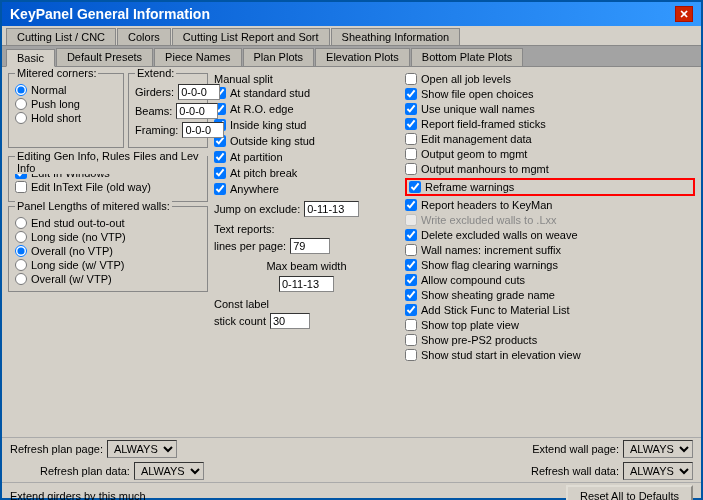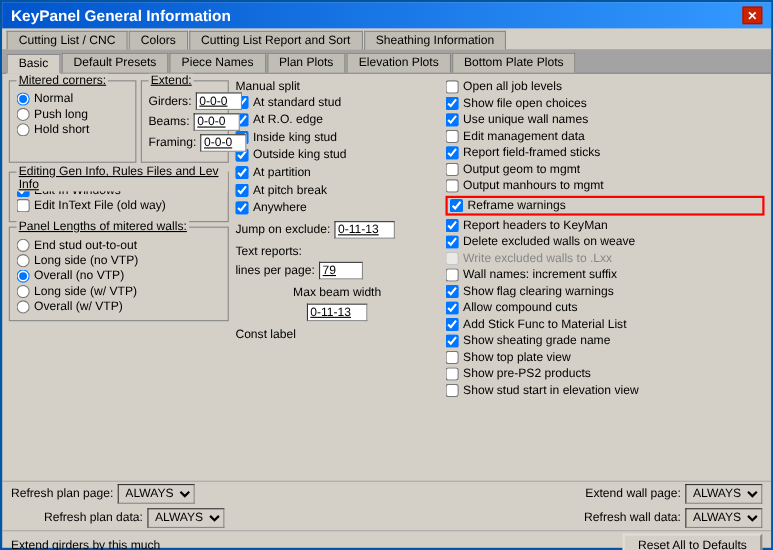--- a/index.html
+++ b/index.html
@@ -77,41 +77,39 @@
       padding: 10px 6px 6px 6px;
       margin-bottom: 4px;
     }
     .group-box-title {
       position: absolute;
       top: -7px;
       left: 6px;
       background: #d4d0c8;
       padding: 0 2px;
       font-size: 11px;
-      text-decoration: underline;
     }
     
     .left-col { width: 200px; flex-shrink: 0; }
     .mid-col { width: 185px; flex-shrink: 0; }
     .right-col { flex: 1; }
     
     .radio-group { display: flex; flex-direction: column; gap: 2px; }
     .radio-item { display: flex; align-items: center; gap: 4px; cursor: pointer; }
     .radio-input { width: 12px; height: 12px; }
     
     .checkbox-item { display: flex; align-items: center; gap: 4px; cursor: pointer; margin-bottom: 2px; }
     .checkbox-input { width: 12px; height: 12px; }
     
     .text-input {
       background: white;
       border: 1px inset #888;
       padding: 1px 2px;
       font-size: 11px;
       font-family: inherit;
-      text-decoration: underline;
     }
     
     .field-row { display: flex; align-items: center; gap: 4px; margin-bottom: 3px; }
     .field-label { font-size: 11px; white-space: nowrap; }
     
     .dropdown {
       background: white;
       border: 1px inset #888;
       padding: 1px 2px;
       font-size: 11px;
@@ -298,90 +296,94 @@
 
       <div class="field-row" style="margin-bottom:6px;flex-direction:column;">
         <span class="field-label">Max beam width</span>
         <input type="text" class="text-input" style="width: 55px;" value="0-11-13">
       </div>
 
       <div style="margin-bottom:6px;">
         <div class="field-row">
           <span class="field-label">Const label</span>
         </div>
+        <div class="field-row">
+          <span class="field-label">stick count</span>
+          <input type="text" class="text-input" style="width: 40px;" value="30">
+        </div>
       </div>
     </div>
 
     <div class="right-col">
       <div style="display:flex; flex-direction:column; gap:1px;">
 
         <label class="checkbox-item">
           <input type="checkbox" class="checkbox-input" style="">
           <span>Open all job levels</span>
         </label>
         <label class="checkbox-item">
           <input type="checkbox" class="checkbox-input" checked="" style="">
           <span>Show file open choices</span>
         </label>
         <label class="checkbox-item">
           <input type="checkbox" class="checkbox-input" checked="" style="">
           <span>Use unique wall names</span>
         </label>
         <label class="checkbox-item">
+          <input type="checkbox" class="checkbox-input" checked="" style="">
+          <span>Report field-framed sticks</span>
+        </label>
+        <label class="checkbox-item">
           <input type="checkbox" class="checkbox-input" style="">
           <span>Edit management data</span>
         </label>
         <label class="checkbox-item">
-          <input type="checkbox" class="checkbox-input" checked="" style="">
-          <span>Report field-framed sticks</span>
-        </label>
-        <label class="checkbox-item">
           <input type="checkbox" class="checkbox-input" style="">
           <span>Output geom to mgmt</span>
         </label>
         <label class="checkbox-item">
           <input type="checkbox" class="checkbox-input" style="">
           <span>Output manhours to mgmt</span>
         </label>
 
         <label class="checkbox-item reframe-highlight" style="border:2px solid red; padding: 1px 2px;">
           <input type="checkbox" class="checkbox-input" checked="" style="">
           <span>Reframe warnings</span>
         </label>
         <label class="checkbox-item">
           <input type="checkbox" class="checkbox-input" checked="" style="">
           <span>Report headers to KeyMan</span>
-        </label>
-        <label class="checkbox-item">
-          <input type="checkbox" class="checkbox-input" checked="" style="">
-          <span>Delete excluded walls on weave</span>
         </label>
         <label class="checkbox-item disabled-text">
           <input type="checkbox" class="checkbox-input" disabled="" style="">
           <span>Write excluded walls to .Lxx</span>
         </label>
         <label class="checkbox-item">
+          <input type="checkbox" class="checkbox-input" checked="" style="">
+          <span>Delete excluded walls on weave</span>
+        </label>
+        <label class="checkbox-item">
           <input type="checkbox" class="checkbox-input" style="">
           <span>Wall names: increment suffix</span>
         </label>
         <label class="checkbox-item">
           <input type="checkbox" class="checkbox-input" checked="" style="">
           <span>Show flag clearing warnings</span>
         </label>
         <label class="checkbox-item">
           <input type="checkbox" class="checkbox-input" checked="" style="">
           <span>Allow compound cuts</span>
         </label>
         <label class="checkbox-item">
           <input type="checkbox" class="checkbox-input" checked="" style="">
+          <span>Show sheating grade name</span>
+        </label>
+        <label class="checkbox-item">
+          <input type="checkbox" class="checkbox-input" checked="" style="">
           <span>Add Stick Func to Material List</span>
-        </label>
-        <label class="checkbox-item">
-          <input type="checkbox" class="checkbox-input" checked="" style="">
-          <span>Show sheating grade name</span>
         </label>
         <label class="checkbox-item">
           <input type="checkbox" class="checkbox-input" style="">
           <span>Show top plate view</span>
         </label>
         <label class="checkbox-item">
           <input type="checkbox" class="checkbox-input" style="">
           <span>Show pre-PS2 products</span>
         </label>
         <label class="checkbox-item">

